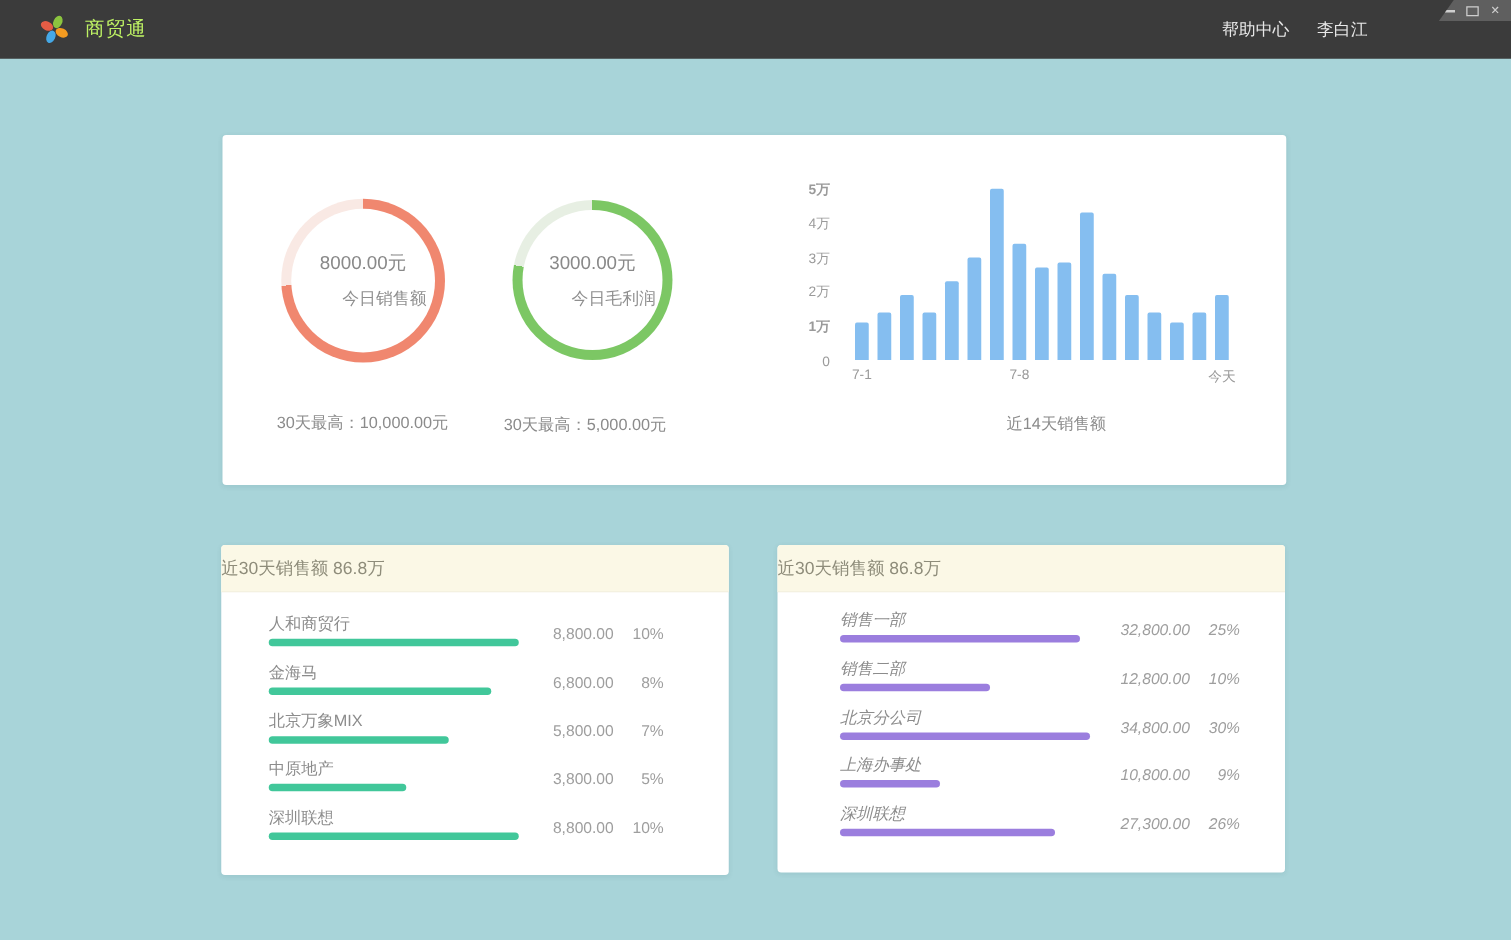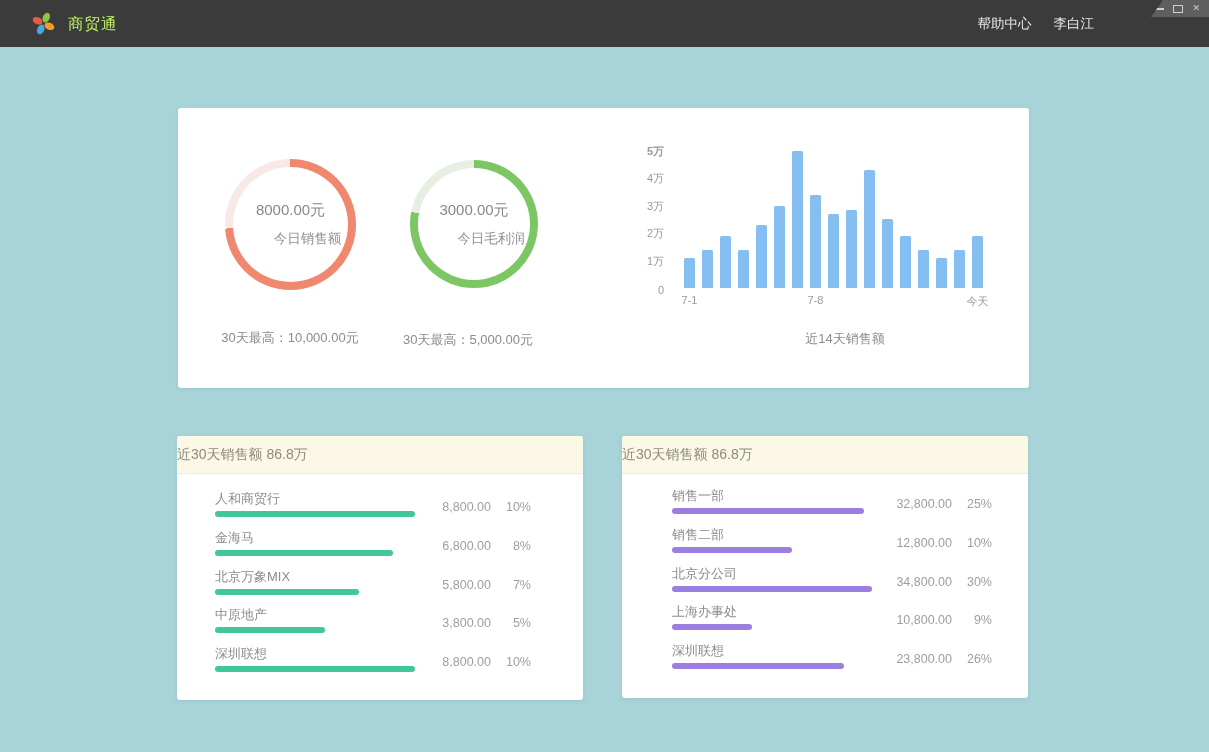--- a/index.html
+++ b/index.html
@@ -46,21 +46,21 @@
     display:flex;align-items:flex-end;gap:7px;}
   .bar{width:11px;border-radius:1.5px 1.5px 0 0;}
   .x-labels{position:absolute;left:66px;top:156px;width:300px;height:14px;}
   .xtick{position:absolute;top:0;transform:translateX(-50%);font-size:11px;color:#9a9a9a;white-space:nowrap;}
   .chart-caption{position:absolute;left:470px;top:222px;width:394px;text-align:center;
     font-size:13px;color:#8b8b8b;}
   
   .card-head{height:37px;line-height:37px;background:#fbf8e6;border-bottom:1px solid #efecdc;
     text-align:left;font-size:14px;color:#8e8c7a;border-radius:3px 3px 0 0;}
   .rows-a{padding:15px 52px 0 38px;}
-  .rows-b{padding:12px 36px 0 50px;}
+  .rows-b{padding:12px 36px 0 50px;font-style:italic;}
   .lrow{position:relative;height:38.8px;}
   .lname{position:absolute;left:0;top:1px;font-size:13px;color:#8c8c8c;}
   .lbar{position:absolute;left:0;top:22px;height:6px;border-radius:3px;}
   .lvals{position:absolute;right:0;top:11px;font-size:12.5px;color:#9e9e9e;}
   .lval{display:inline-block;width:74px;text-align:right;}
   .lpct{display:inline-block;width:40px;text-align:right;}
 </style>
 </head>
 <body>
 
@@ -107,21 +107,21 @@
     <div class="ring-inner">
       <div class="kpi-value">3000.00元</div>
       <div class="kpi-label">今日毛利润</div>
     </div>
   </div>
   <div class="kpi-foot kpi-foot-2">30天最高：5,000.00元</div>
 
   <div class="chart">
     <div class="y-axis">
         <div class="ytick" style="bottom: -8px;">0</div>
-        <div class="ytick" style="bottom: 19.5px;">1万</div>
+        <div class="ytick" style="bottom: 19.5px; font-weight: bold;">1万</div>
         <div class="ytick" style="bottom: 47px;">2万</div>
         <div class="ytick" style="bottom: 74.5px;">3万</div>
         <div class="ytick" style="bottom: 102px;">4万</div>
         <div class="ytick" style="bottom: 129.5px; font-weight: bold;">5万</div>
       </div>
     <div class="bar-plot">
         <div class="bar" style="height: 30.25px; background: rgb(133, 190, 240);"></div>
         <div class="bar" style="height: 38.5px; background: rgb(133, 190, 240);"></div>
         <div class="bar" style="height: 52.25px; background: rgb(133, 190, 240);"></div>
         <div class="bar" style="height: 38.5px; background: rgb(133, 190, 240);"></div>
@@ -198,16 +198,16 @@
         <div class="lvals"><span class="lval">34,800.00</span><span class="lpct">30%</span></div>
       </div>
       <div class="lrow">
         <div class="lname">上海办事处</div>
         <div class="lbar" style="width: 80px; background: rgb(155, 126, 222);"></div>
         <div class="lvals"><span class="lval">10,800.00</span><span class="lpct">9%</span></div>
       </div>
       <div class="lrow">
         <div class="lname">深圳联想</div>
         <div class="lbar" style="width: 172px; background: rgb(155, 126, 222);"></div>
-        <div class="lvals"><span class="lval">23,800.00</span><span class="lpct">26%</span></div>
+        <div class="lvals"><span class="lval">27,300.00</span><span class="lpct">26%</span></div>
       </div>
     </div>
 </div>
 
 </body></html>

